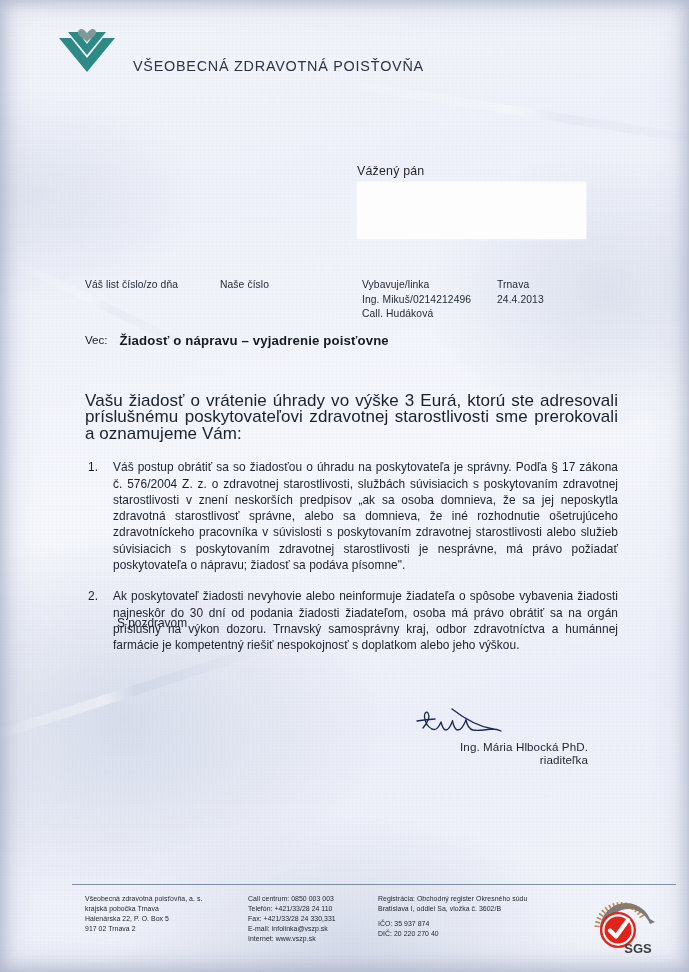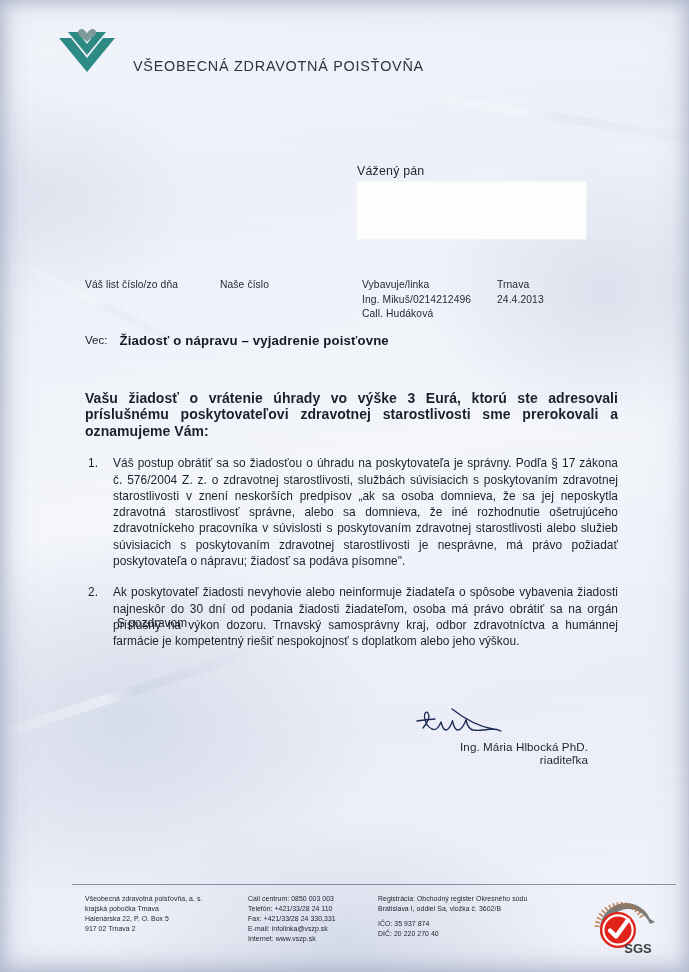--- a/index.html
+++ b/index.html
@@ -133,25 +133,24 @@
 
   
   #body-block {
     position: absolute;
     left: 85px;
     top: 376px;
     width: 533px;
     color: #1a212c;
   }
   #intro-paragraph {
-    font-size: 14px;
+    font-size: 17px;
     line-height: 16.4px;
     text-align: justify;
     letter-spacing: .05px;
-    font-weight: bold;
   }
   ol#numbered-list {
     list-style: none;
     margin: 16px 0 0 0;
     padding: 0;
   }
   ol#numbered-list > li {
     position: relative;
     padding-left: 28px;
     margin-bottom: 15px;

